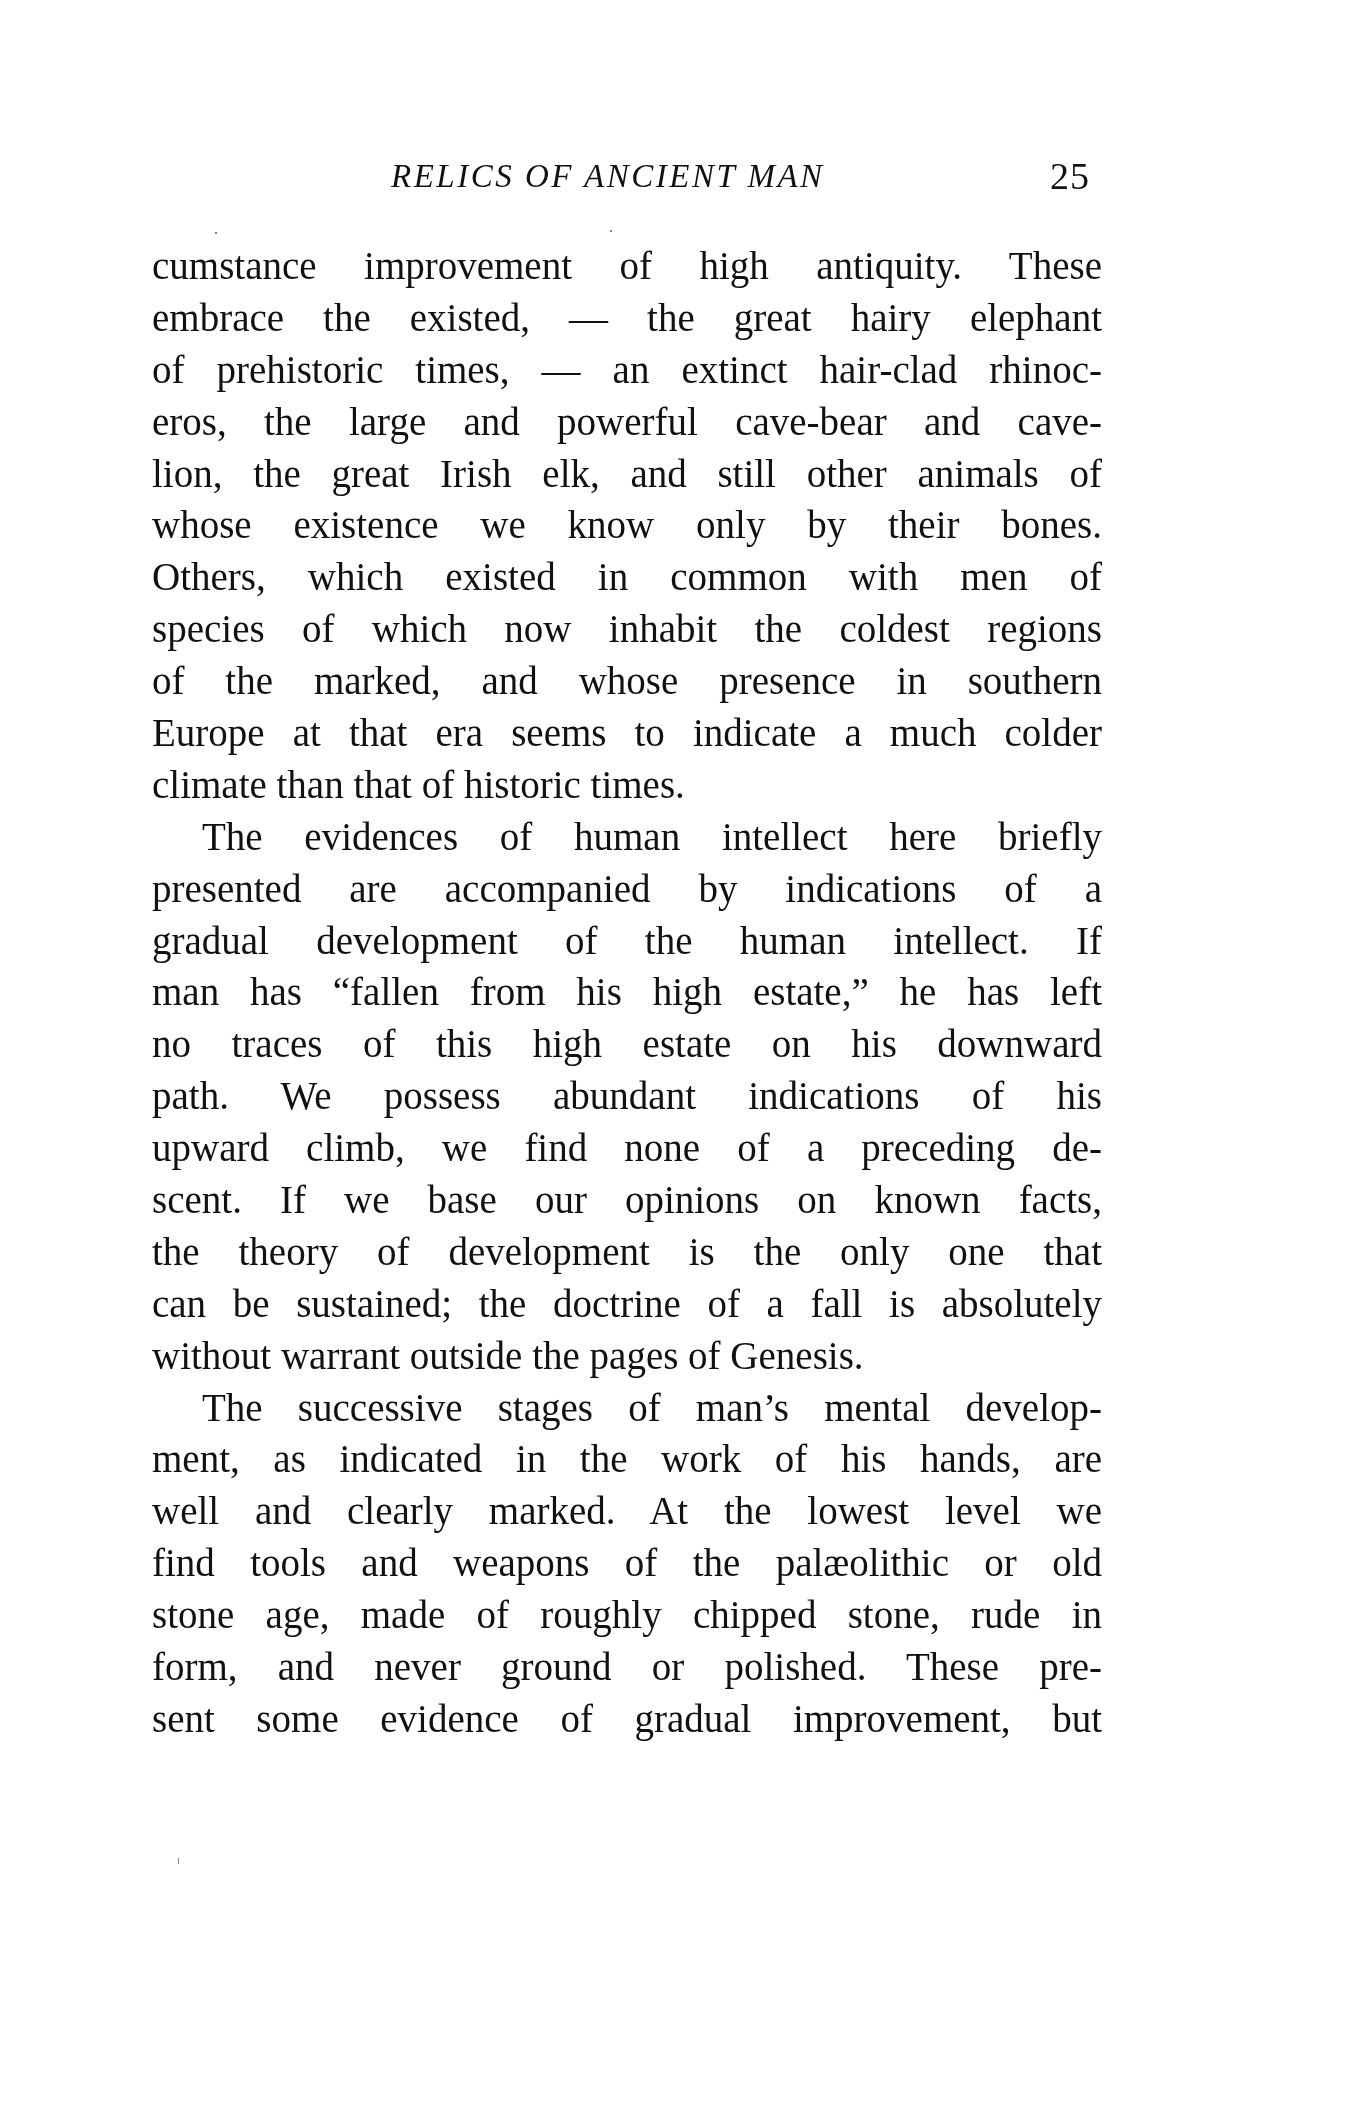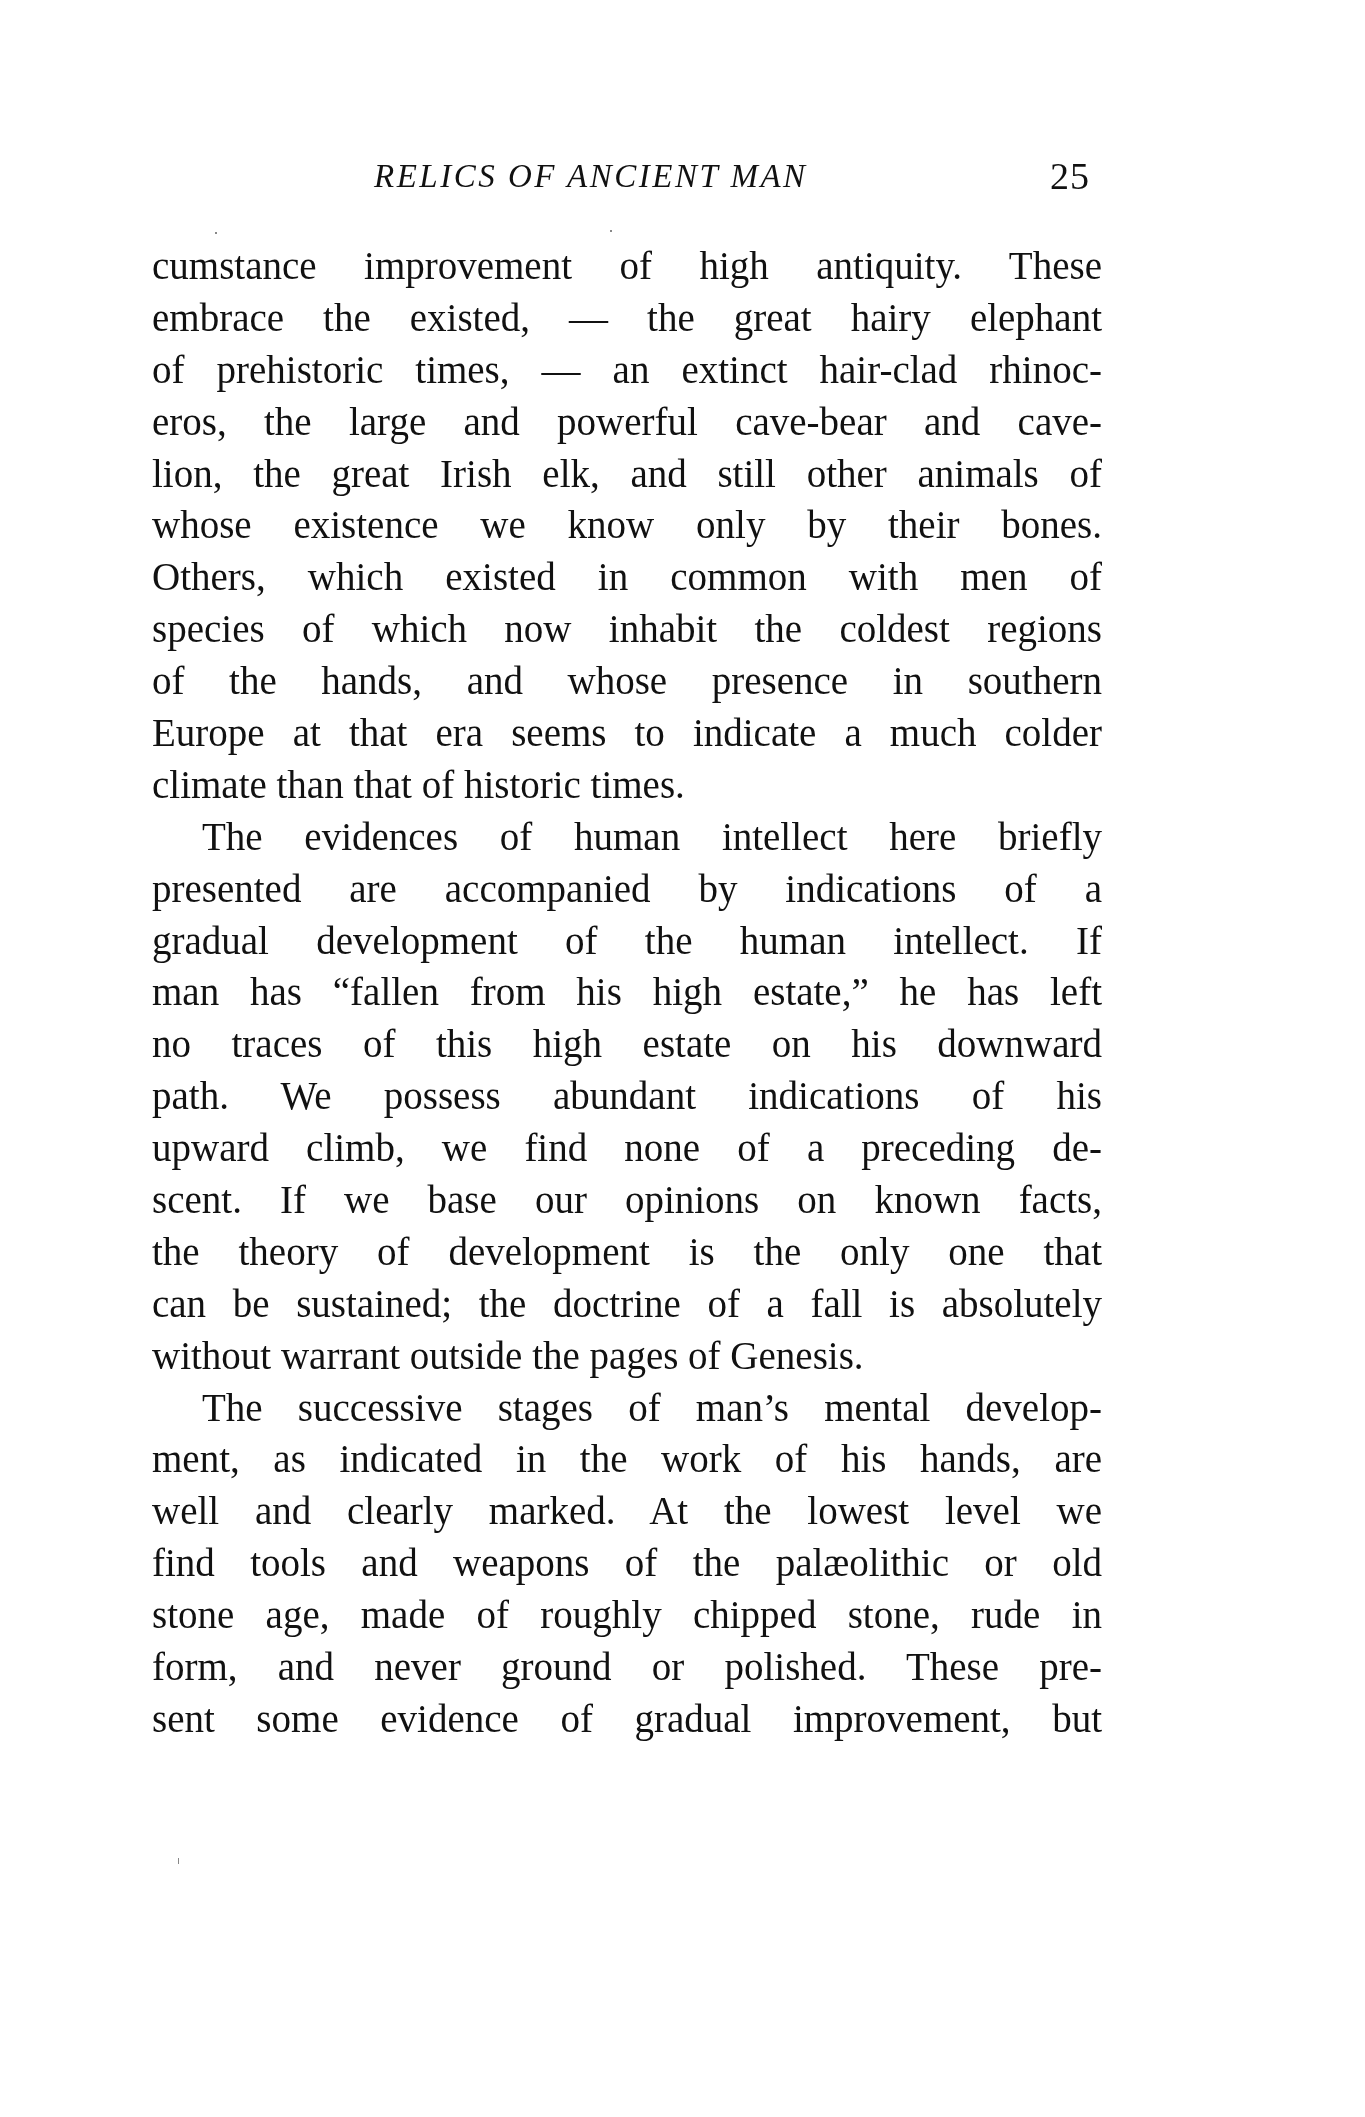--- a/index.html
+++ b/index.html
@@ -24,21 +24,21 @@
   }
   .running-head {
     position: absolute;
     top: 152px;
     left: 152px;
     width: 950px;
     height: 48px;
   }
   .running-title {
     position: absolute;
-    left: 222px;
+    left: 239px;
     top: 0;
     font-style: italic;
     font-size: 33px;
     letter-spacing: 2.5px;
     line-height: 48px;
     white-space: nowrap;
   }
   .page-number {
     position: absolute;
     right: 12px;
@@ -91,21 +91,21 @@
 
     <div>
       <span class="line">cumstance improvement of high antiquity.  These</span>
       <span class="line">embrace the existed, — the great hairy elephant</span>
       <span class="line">of prehistoric times, — an extinct hair-clad rhinoc-</span>
       <span class="line">eros, the large and powerful cave-bear and cave-</span>
       <span class="line">lion, the great Irish elk, and still other animals of</span>
       <span class="line">whose existence we know only by their bones.</span>
       <span class="line">Others, which existed in common with men of</span>
       <span class="line">species of which now inhabit the coldest regions</span>
-      <span class="line">of the hands, and whose presence in southern</span>
+      <span class="line">of the marked, and whose presence in southern</span>
       <span class="line">Europe at that era seems to indicate a much colder</span>
       <span class="line last">climate than that of historic times.</span>
     </div>
 
     <div>
       <span class="line indent">The evidences of human intellect here briefly</span>
       <span class="line">presented are accompanied by indications of a</span>
       <span class="line">gradual development of the human intellect.  If</span>
       <span class="line">man has “fallen from his high estate,” he has left</span>
       <span class="line">no traces of this high estate on his downward</span>

